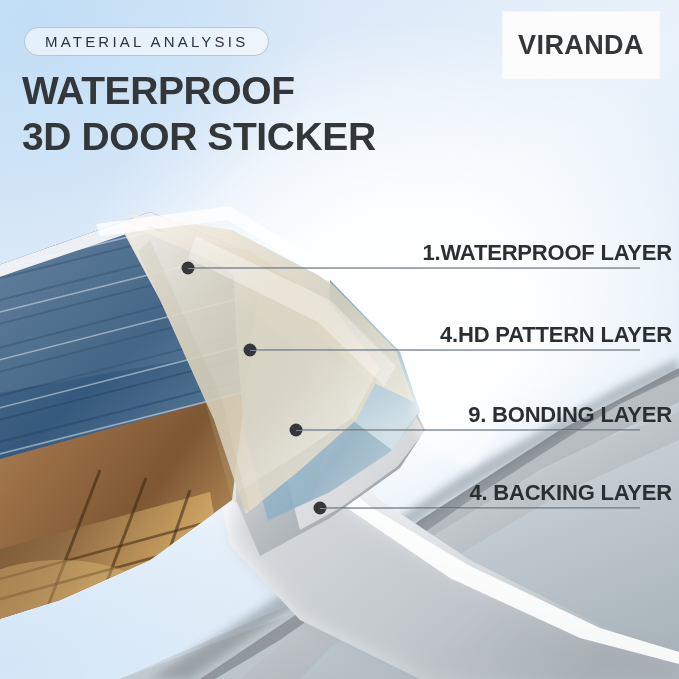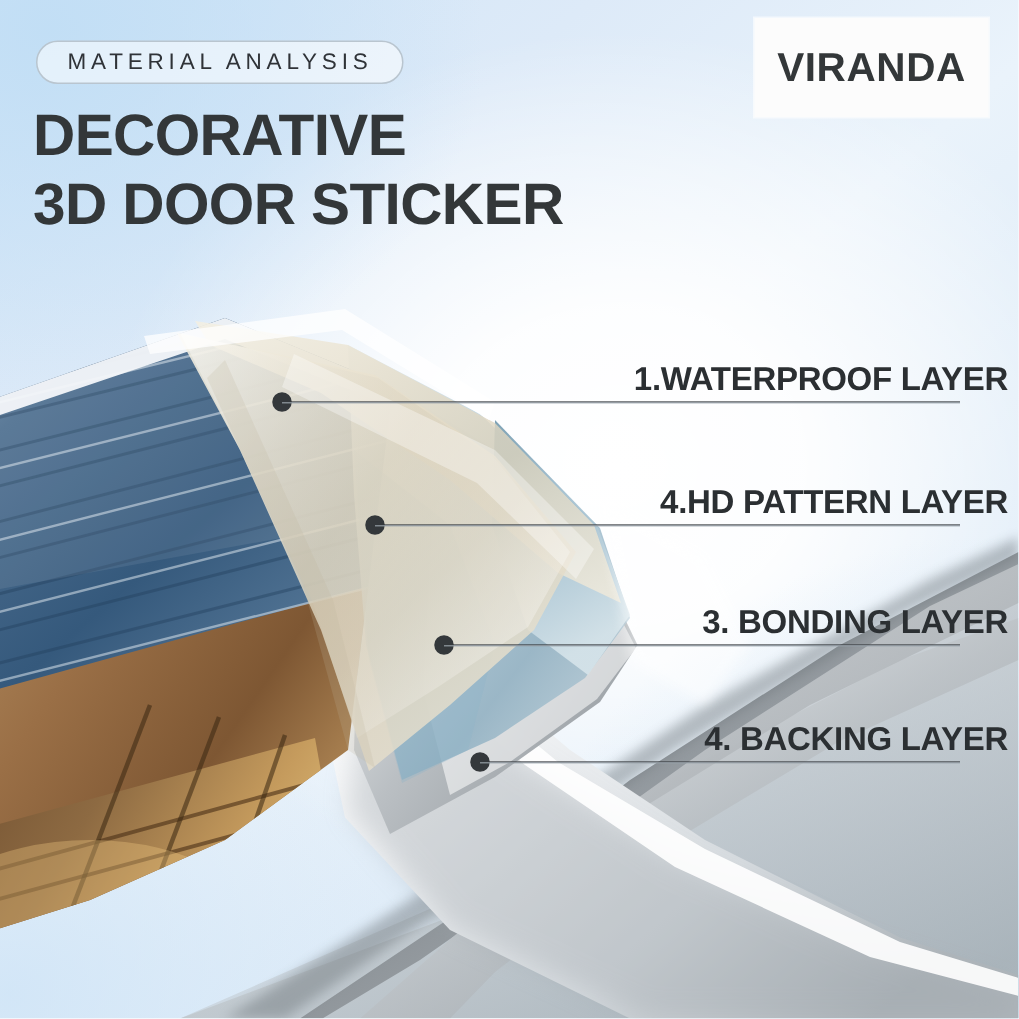--- a/index.html
+++ b/index.html
@@ -325,36 +325,36 @@
         <circle cx="320" cy="508" r="6.5"></circle>
       </g>
     </g>
   </svg>
 
   <div class="badge">
     <span class="badge-text">MATERIAL ANALYSIS</span>
   </div>
 
   <div class="title">
-    <span>DECORATIVE</span>
+    <span>WATERPROOF</span>
     <span class="line2">3D DOOR STICKER</span>
   </div>
 
   <div class="brand-plate">
     <span class="brand-text">VIRANDA</span>
   </div>
 
   <div class="callout" style="top:240px">
     <span class="callout-text">1.WATERPROOF LAYER</span>
   </div>
   <div class="callout" style="top:322px">
     <span class="callout-text">4.HD PATTERN LAYER</span>
   </div>
   <div class="callout" style="top:402px">
-    <span class="callout-text">3. BONDING LAYER</span>
+    <span class="callout-text">9. BONDING LAYER</span>
   </div>
   <div class="callout" style="top:480px">
     <span class="callout-text">4. BACKING LAYER</span>
   </div>
 
   <div class="callout-rule" style="left:188px; top:268px; width:452px"></div>
   <div class="callout-rule" style="left:250px; top:350px; width:390px"></div>
   <div class="callout-rule" style="left:296px; top:430px; width:344px"></div>
   <div class="callout-rule" style="left:320px; top:508px; width:320px"></div>
 

